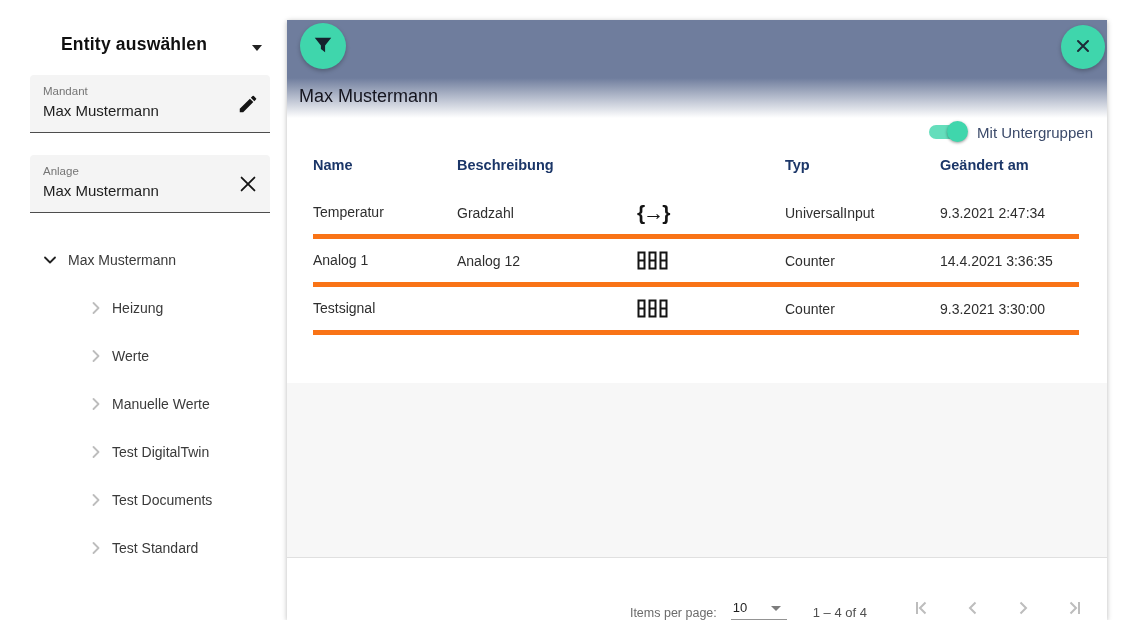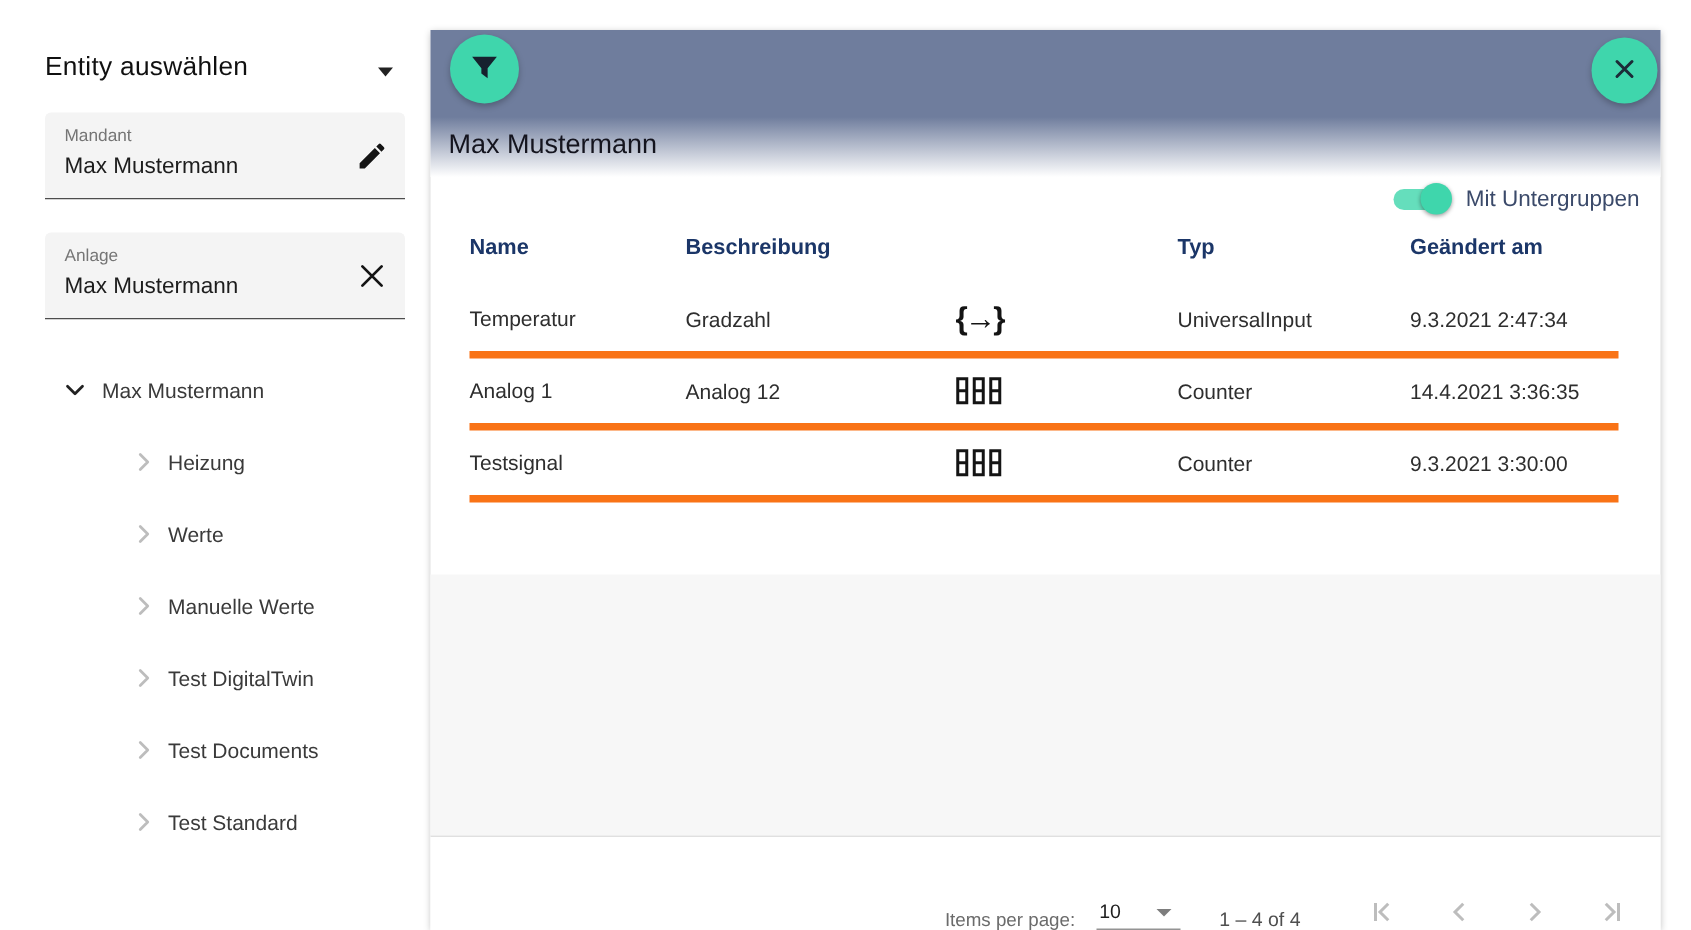--- a/index.html
+++ b/index.html
@@ -8,21 +8,21 @@
     position: relative;
     font-family: "Liberation Sans", sans-serif;
     background: #ffffff;
     overflow: hidden;
     color: #2e2e2e;
   }
 
   
   .sidebar { position: absolute; left: 0; top: 0; width: 286px; height: 620px; background: #fff; }
   .sidebar-title-row { position: absolute; left: 30px; top: 34px; width: 240px; height: 28px; cursor: pointer; }
-  .sidebar-title { font-size: 17.5px; font-weight: normal; color: #101010; letter-spacing: .2px; }
+  .sidebar-title { font-size: 17.5px; font-weight: bold; color: #101010; letter-spacing: .2px; margin-left: 31px; }
   .title-caret { position: absolute; right: 8px; top: 11px; width: 0; height: 0;
     border-left: 5px solid transparent; border-right: 5px solid transparent; border-top: 6px solid #222; }
 
   .field { position: absolute; left: 30px; width: 240px; height: 58px; background: #f4f4f4;
     border-bottom: 1px solid #4d4d4d; border-radius: 4px 4px 0 0; }
   .field-1 { top: 75px; }
   .field-2 { top: 155px; text-align: right; }
   .field-label { position: absolute; left: 13px; top: 10px; font-size: 11.5px; color: #757575; }
   .field-value { position: absolute; left: 13px; top: 27px; font-size: 15px; color: #1d1d1d; }
   .field-icon { position: absolute; right: 11px; top: 18px; width: 22px; height: 22px; cursor: pointer; }
@@ -44,21 +44,21 @@
     background: linear-gradient(#6f7d9d, #ffffff); }
 
   .fab { position: absolute; border-radius: 50%; background: #3fd6ac; border: none;
     display: flex; align-items: center; justify-content: center; cursor: pointer;
     box-shadow: 0 2px 4px rgba(0,0,0,0.25); }
   .fab-filter { left: 13px; top: 3px; width: 46px; height: 46px; }
   .fab-close { right: 2px; top: 5px; width: 44px; height: 44px; }
 
   .panel-title { position: absolute; left: 12px; top: 66px; font-size: 18px; color: #14141e; }
 
-  .toggle-row { position: absolute; right: 14px; top: 104px; display: flex; align-items: center; cursor: pointer; }
+  .toggle-row { position: absolute; right: 14px; top: 104px; display: flex; cursor: pointer; }
   .toggle { position: relative; width: 36px; height: 15px; margin-right: 12px; }
   .toggle-track { position: absolute; left: 0; top: 1px; width: 36px; height: 14px; border-radius: 7px;
     background: #4ad8b0; opacity: .85; }
   .toggle-thumb { position: absolute; right: -3px; top: -3px; width: 21px; height: 21px; border-radius: 50%;
     background: #3fd6ac; box-shadow: 0 1px 3px rgba(0,0,0,0.4); }
   .toggle-label { font-size: 15px; color: #3b4a6a; }
 
   
   .tbl-grid { display: grid; grid-template-columns: 144px 180px 148px 155px 1fr; align-items: center; }
   .tbl-header { position: absolute; left: 26px; right: 28px; top: 119px; height: 52px;

